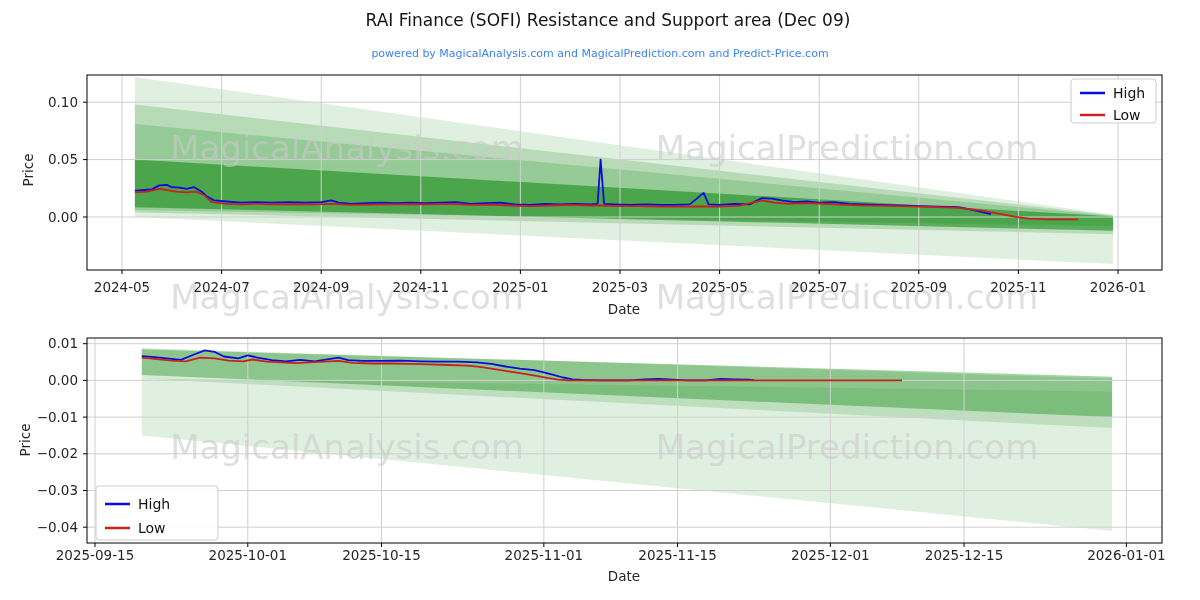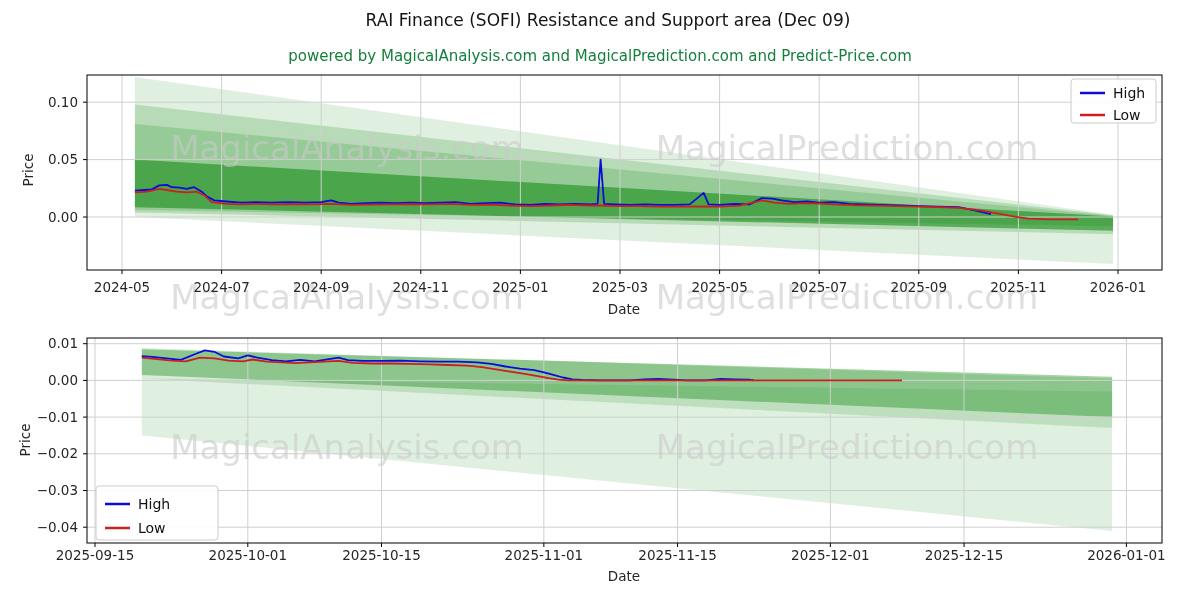--- a/index.html
+++ b/index.html
@@ -6,21 +6,21 @@
   body{
     width:1200px;height:600px;background:#ffffff;position:relative;overflow:hidden;
     font-family:"DejaVu Sans","Liberation Sans",sans-serif;
   }
   .fig-title{
     position:absolute;top:10px;left:0;width:1200px;text-align:center;
     font-size:17px;color:#141414;padding-left:8px;
   }
   .fig-subtitle{
     position:absolute;top:47px;left:0;width:1200px;text-align:center;
-    font-size:15px;color:#15803d;
+    font-size:11px;color:#3b82f6;
   }
   #figure{position:absolute;left:0;top:0;}
 </style>
 </head>
 <body>
 
 <div class="fig-title">RAI Finance (SOFI) Resistance and Support area (Dec 09)</div>
 <div class="fig-subtitle">powered by MagicalAnalysis.com and MagicalPrediction.com and Predict-Price.com</div>
 <svg id="figure" width="1200" height="600" viewBox="0 0 1200 600">
     <g>

